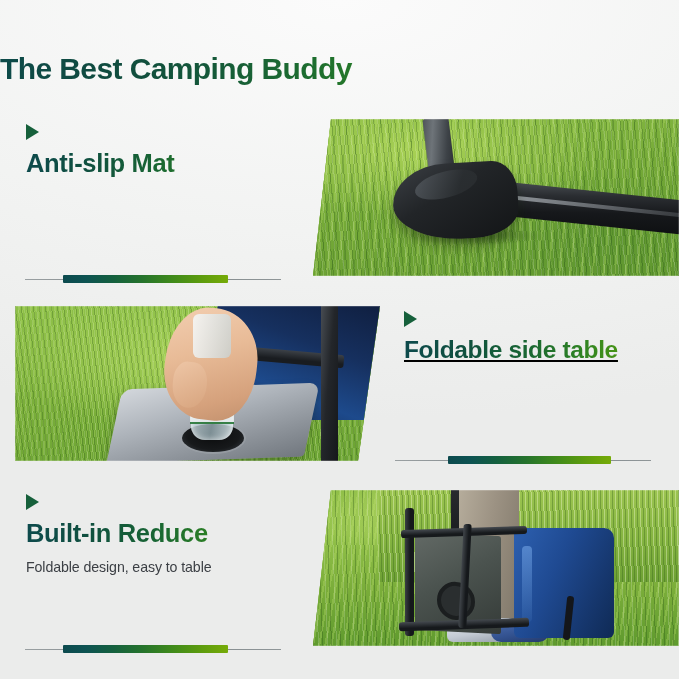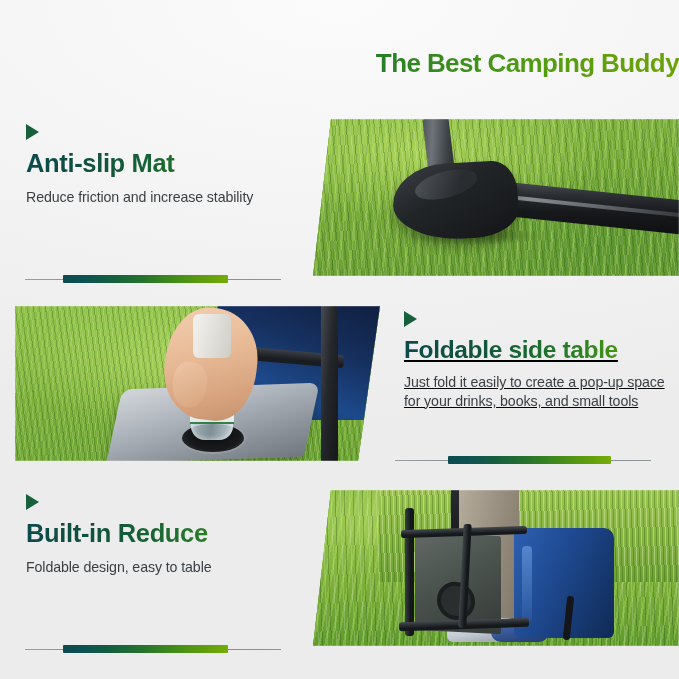--- a/index.html
+++ b/index.html
@@ -22,22 +22,22 @@
     position: absolute;
     inset: 0;
   }
 
   
   .page-title {
     position: absolute;
     left: 0;
     right: 0;
     top: 30px;
-    text-align: right;
-    font-size: 26px;
+    text-align: left;
+    font-size: 30px;
     font-weight: 700;
     letter-spacing: -0.6px;
     line-height: 1.25;
     background-image: linear-gradient(95deg,
         #0d4a49 0%,
         #104b3f 16%,
         #14573a 30%,
         #1d6e2f 46%,
         #2f8423 60%,
         #4d9a14 76%,
@@ -486,21 +486,20 @@
       <div class="foot-shadow"></div>
       <div class="rail-bar"></div>
       <div class="leg-tube"></div>
       <div class="foot-pad"></div>
       <div class="photo-inner-frame"></div>
     </div>
 
     <div class="copy left">
       <span class="marker-icon"></span>
       <h2 class="feature-title">Anti-slip Mat</h2>
-      <p class="feature-desc">Reduce friction and increase stability</p>
     </div>
 
     <div class="divider divider-1">
       <span class="hairline"></span>
       <span class="bar"></span>
     </div>
   </section>
 
   <section class="feature feature-2">
 
@@ -515,21 +514,20 @@
         <span class="p2-label"></span>
       </div>
       <div class="p2-hand"></div>
       <div class="p2-bottle-top"></div>
       <div class="photo-inner-frame"></div>
     </div>
 
     <div class="copy right">
       <span class="marker-icon"></span>
       <h2 class="feature-title wide">Foldable side table</h2>
-      <p class="feature-desc">Just fold it easily to create a pop-up space for your drinks, books, and small tools</p>
     </div>
 
     <div class="divider divider-2">
       <span class="hairline"></span>
       <span class="bar"></span>
     </div>
   </section>
 
   <section class="feature feature-3">
 

